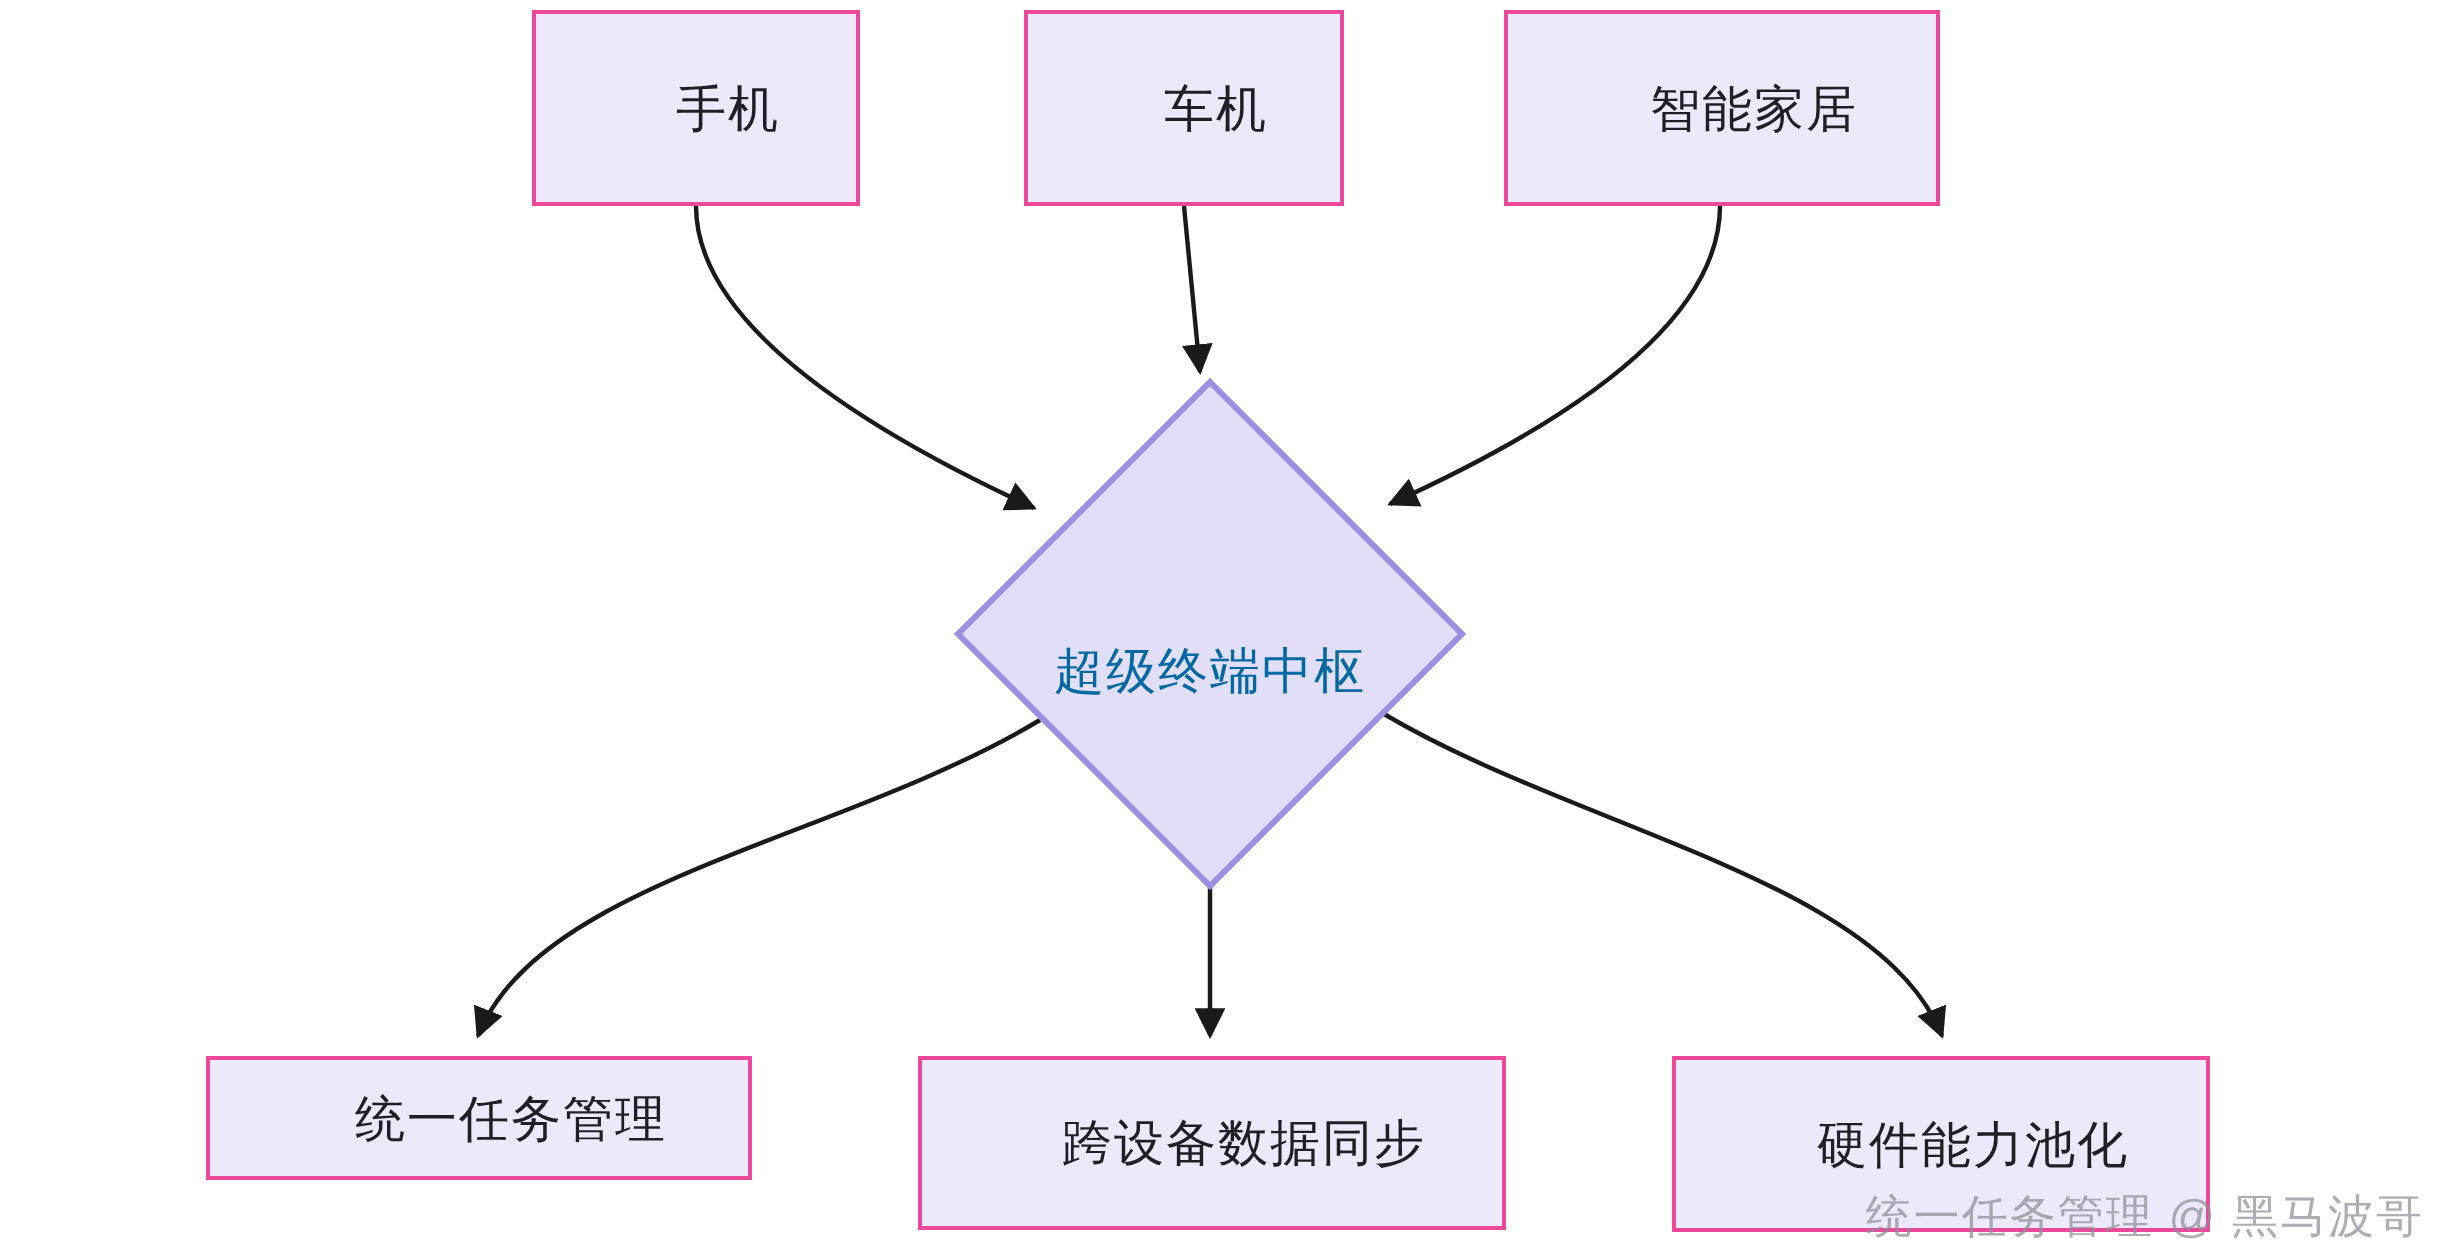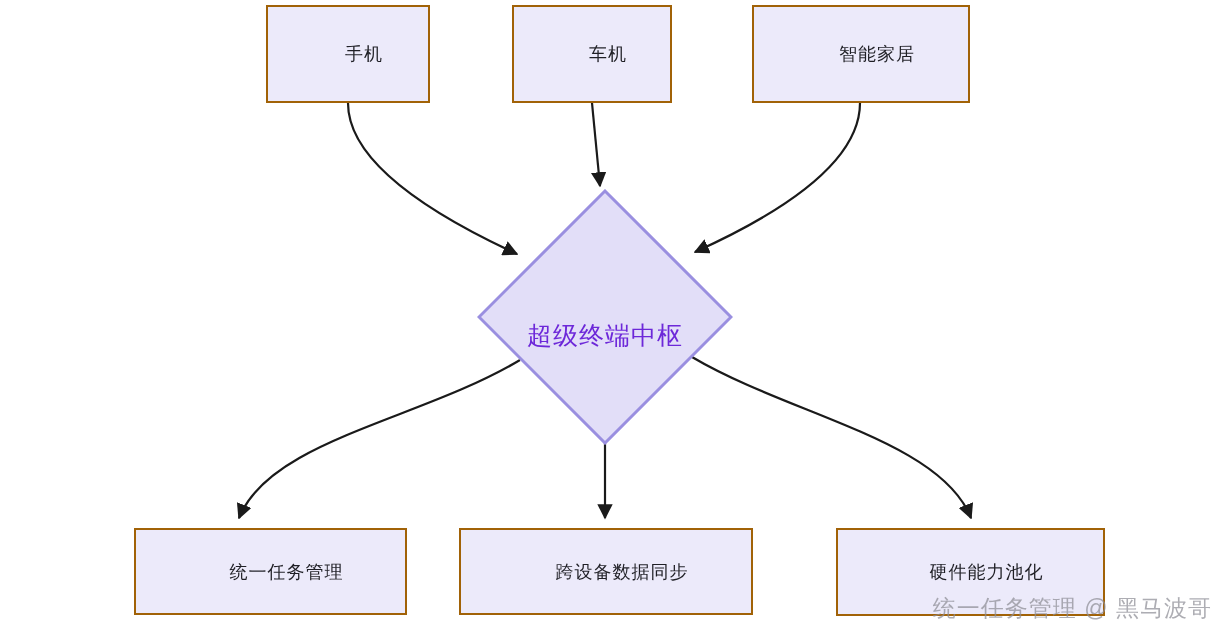--- a/index.html
+++ b/index.html
@@ -28,44 +28,44 @@
   .node {
     position: absolute;
     box-sizing: border-box;
     display: flex;
     align-items: center;
     justify-content: center;
     text-align: center;
   }
   .node-rect {
     background: #ECEAFA;
-    border: 2px solid #a16207;
+    border: 2px solid #ec4899;
     color: #1f1f25;
-    font-size: 18px;
+    font-size: 25px;
     letter-spacing: 1px;
     padding-left: 32px;
   }
   .node-diamond {
     width: 256px;
     height: 256px;
     background: transparent;
     border: none;
   }
   .diamond-shape {
     position: absolute;
     left: 0;
     top: 0;
     width: 100%;
     height: 100%;
   }
   .diamond-label {
     position: relative;
     z-index: 2;
     font-size: 25px;
-    color: #6d28d9;
+    color: #0369a1;
     letter-spacing: 1px;
     white-space: nowrap;
     margin-top: 36px;
   }
   #watermark {
     position: absolute;
     right: 8px;
     bottom: 6px;
     font-size: 23px;
     color: #8e8e96;
@@ -111,21 +111,21 @@
     <span>智能家居</span>
   </div>
 
   <div class="node node-diamond" style="left:477px; top:189px;">
     <svg class="diamond-shape" viewBox="0 0 256 256" preserveAspectRatio="none">
       <polygon points="128,2 254,128 128,254 2,128" fill="#E2DEF8" stroke="#9A8FE0" stroke-width="3"></polygon>
     </svg>
     <span class="diamond-label">超级终端中枢</span>
   </div>
 
-  <div class="node node-rect" style="left:103px; top:528px; width:273px; height:87px;margin-left:31px;">
+  <div class="node node-rect" style="left:103px; top:528px; width:273px; height:62px;">
     <span>统一任务管理</span>
   </div>
 
   <div class="node node-rect" style="left:459px; top:528px; width:294px; height:87px;justify-content:center;">
     <span>跨设备数据同步</span>
   </div>
 
   <div class="node node-rect" style="left:836px; top:528px; width:269px; height:88px;">
     <span>硬件能力池化</span>
   </div>

